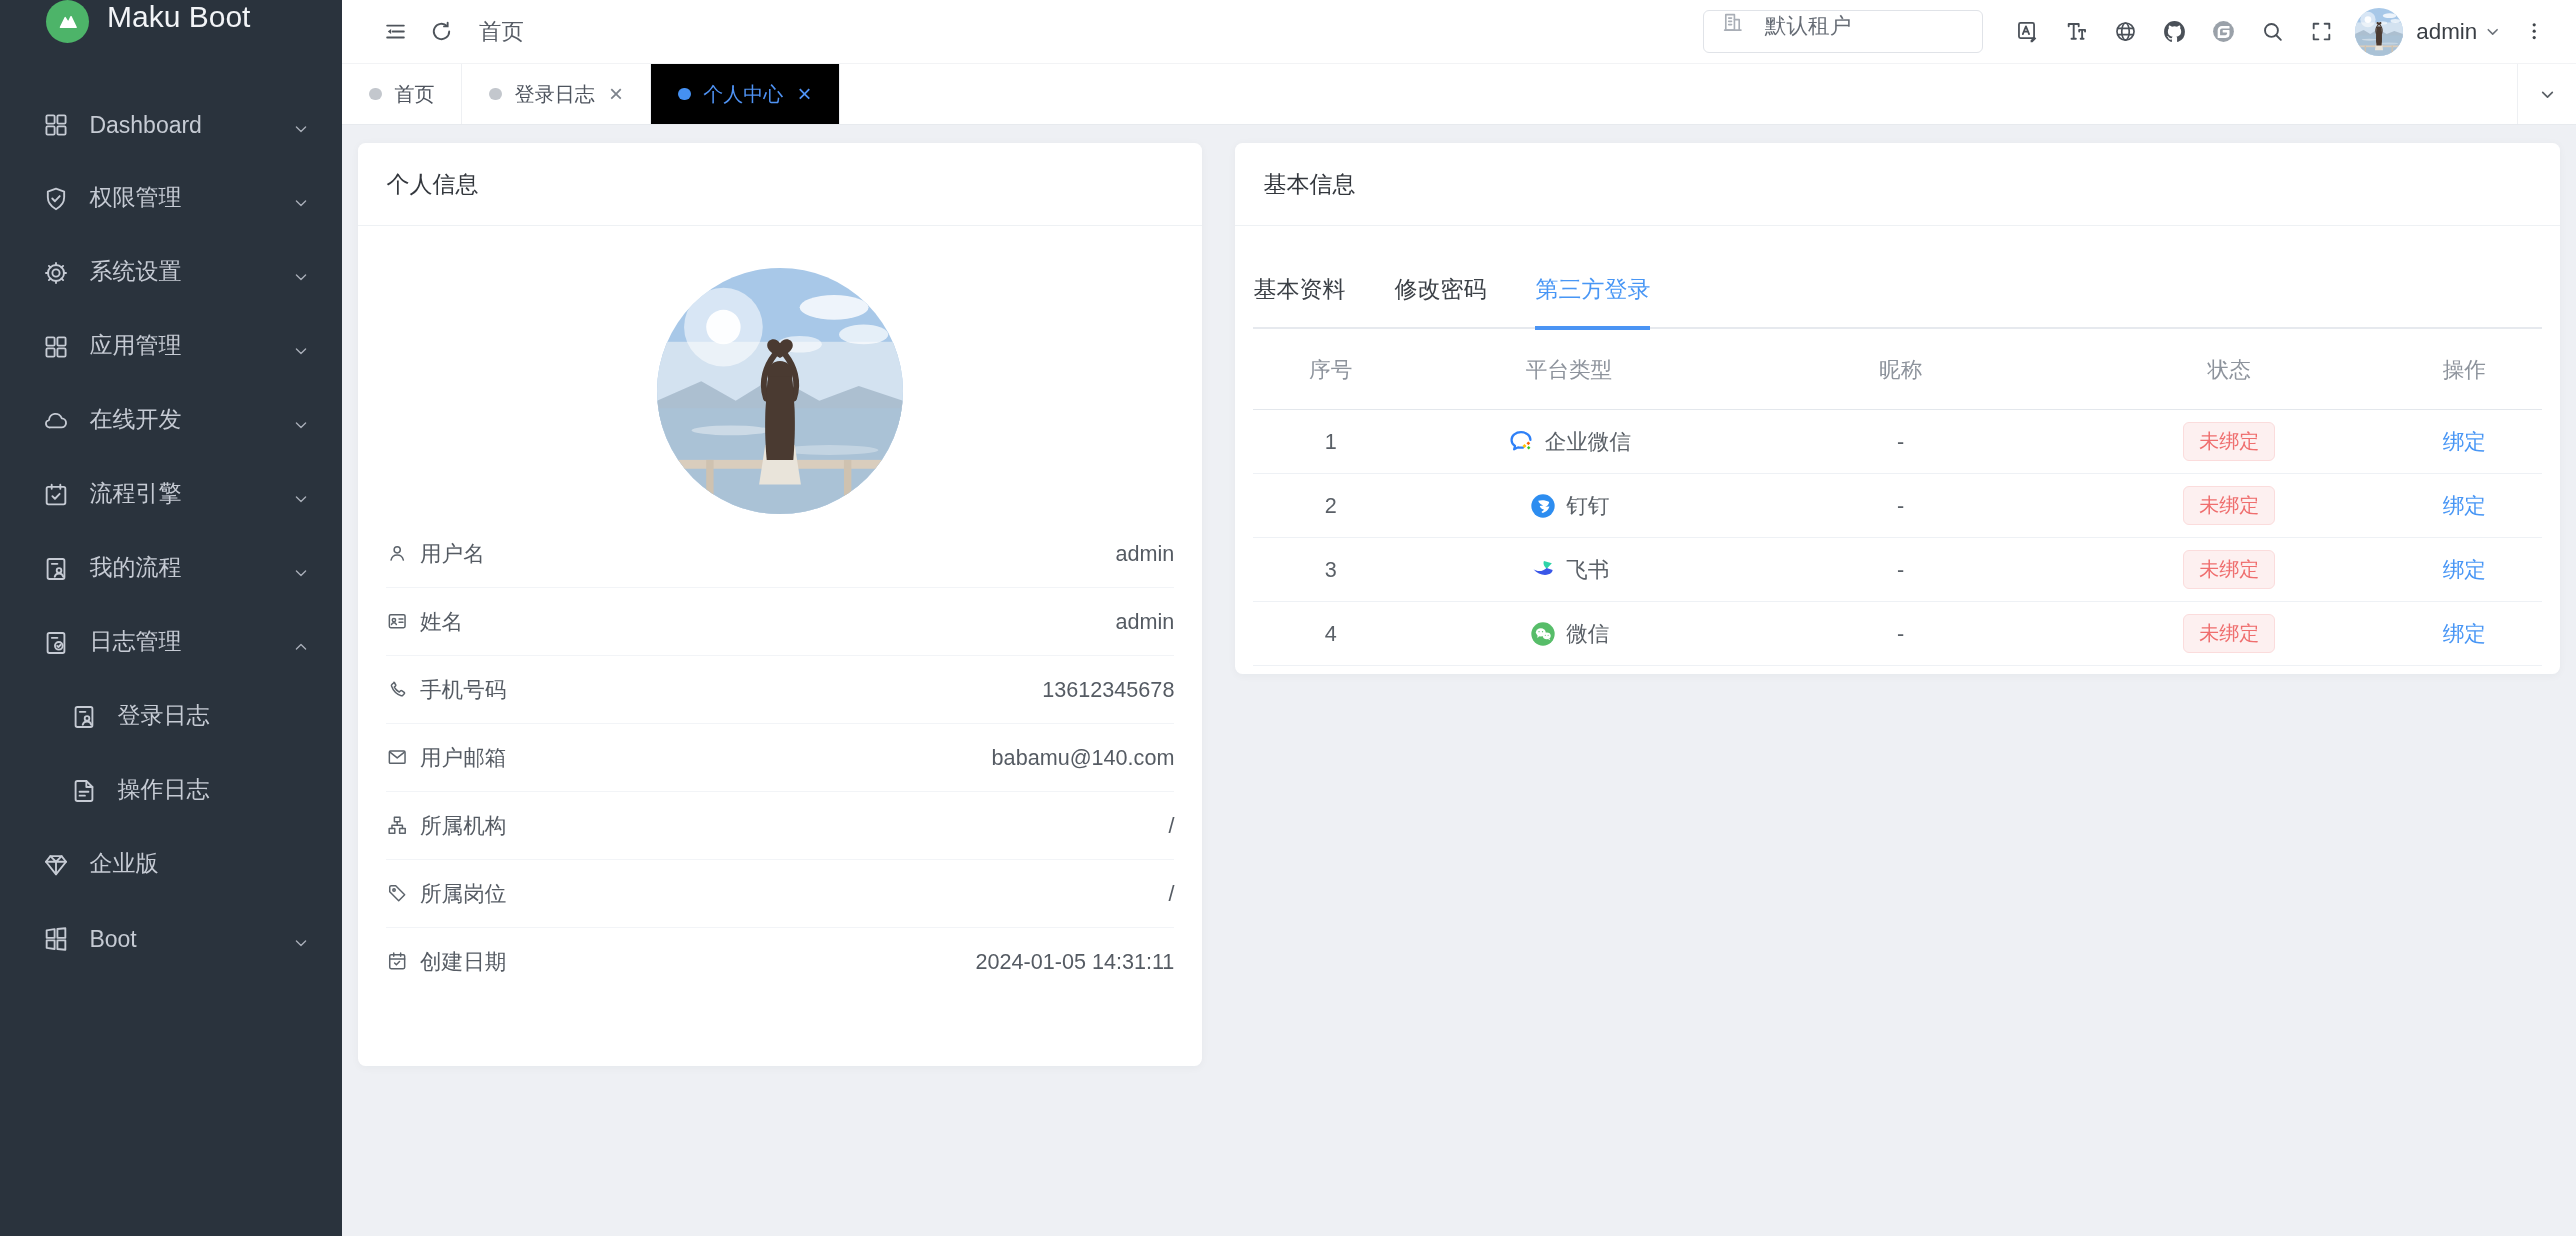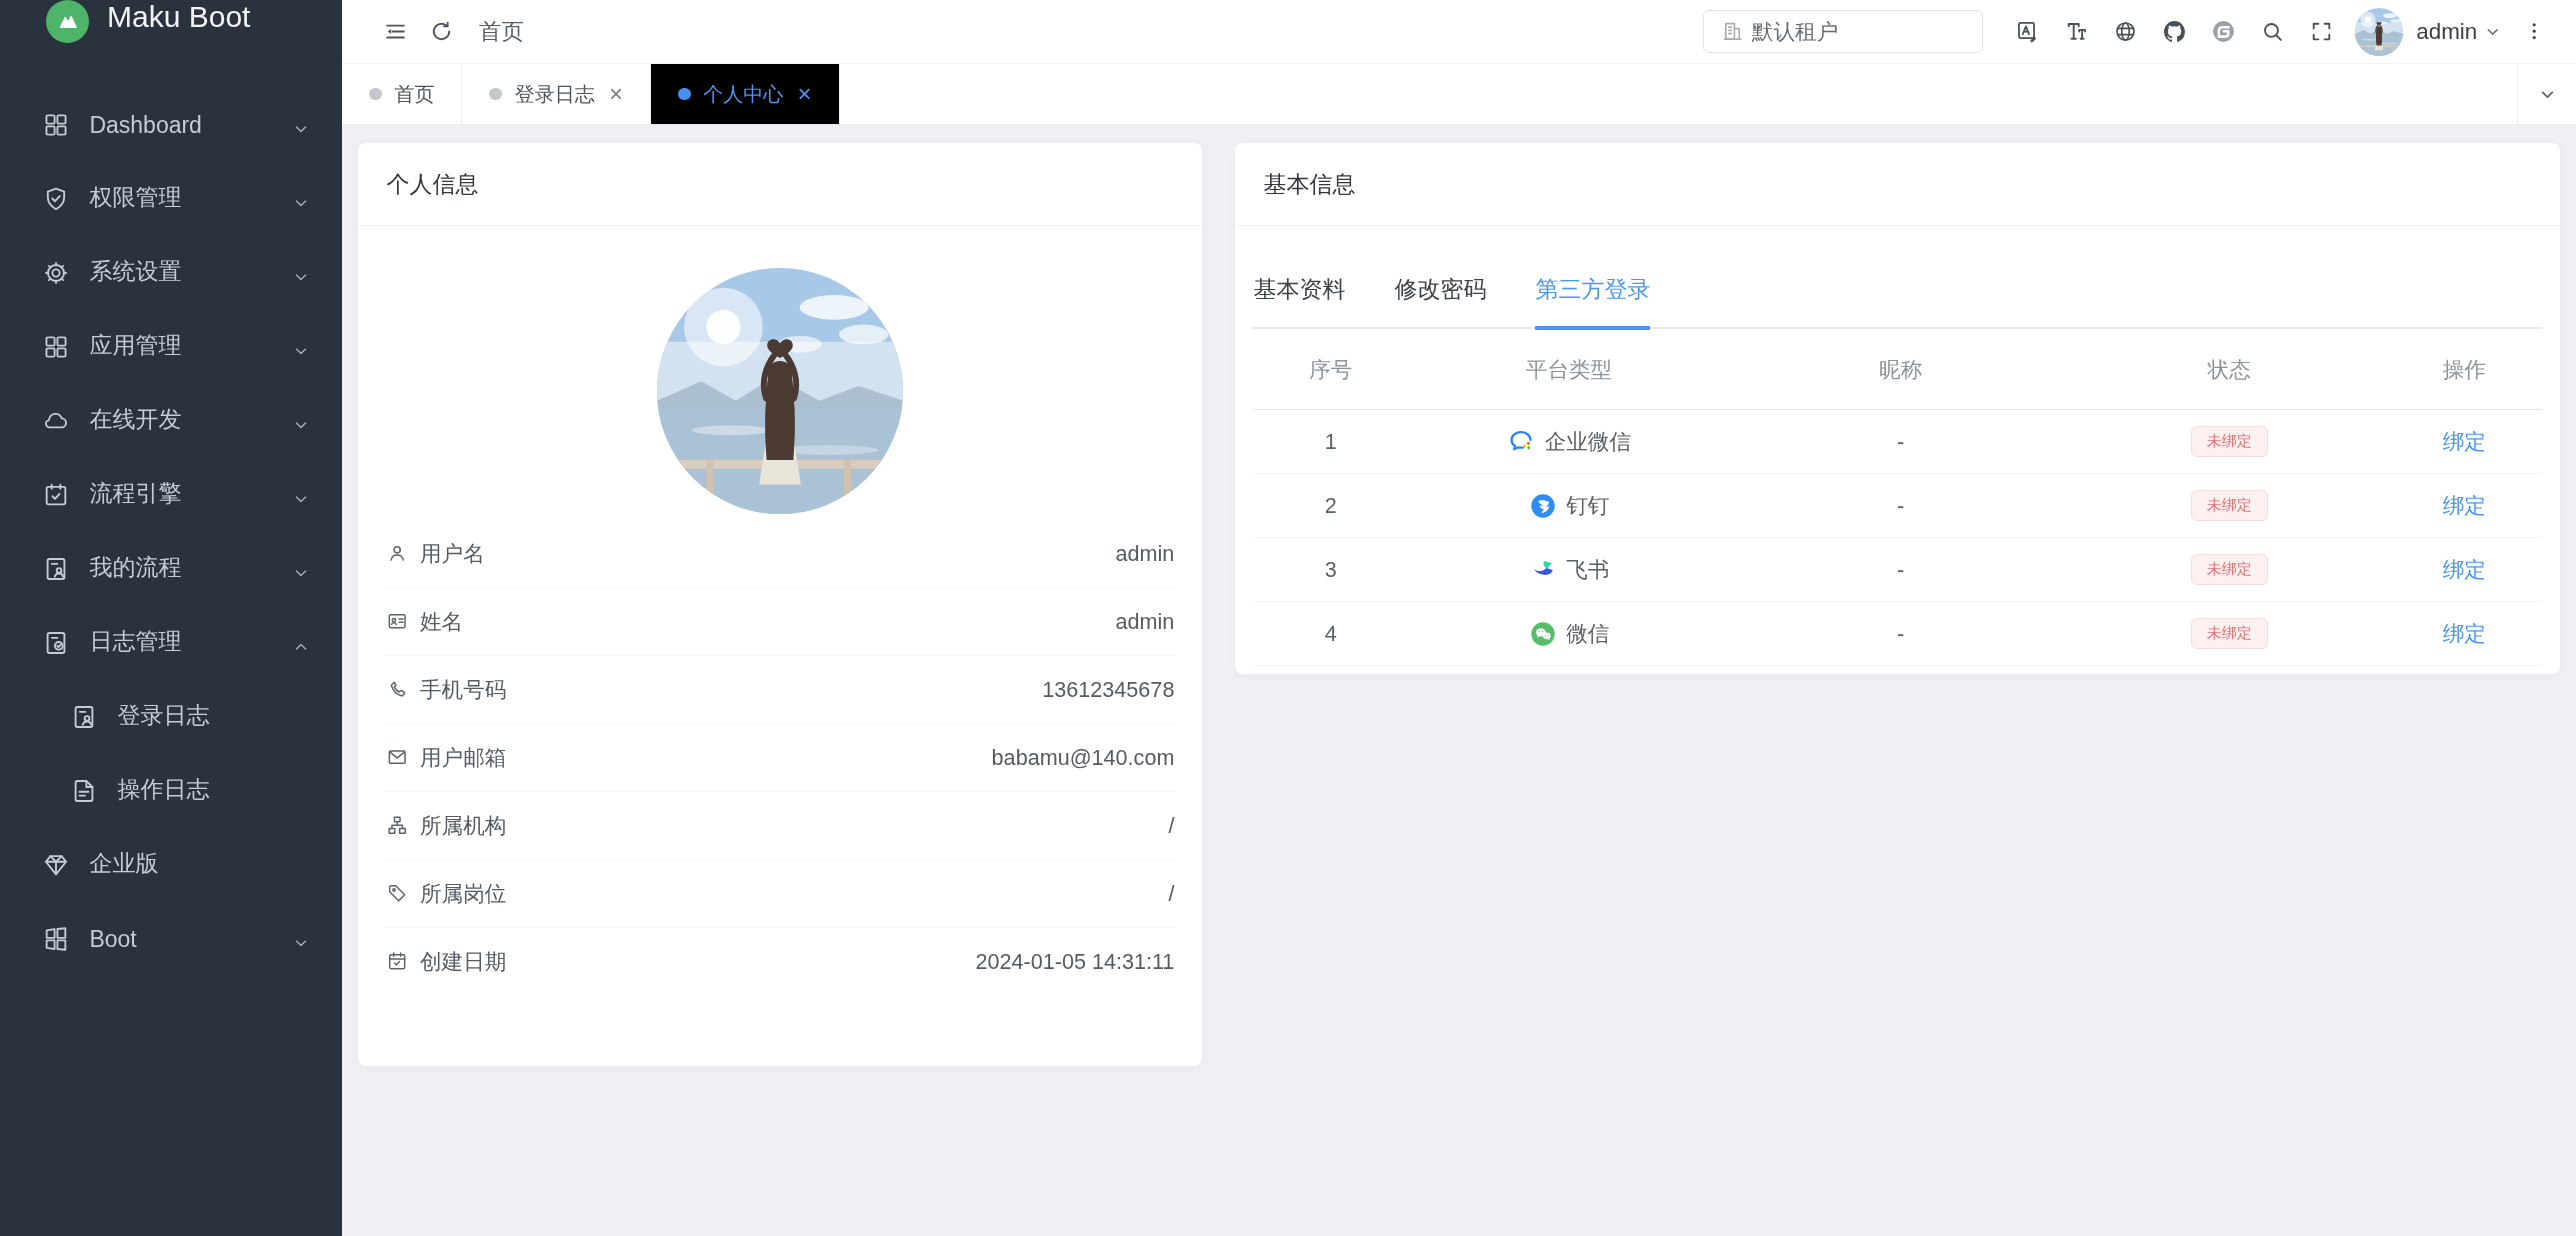--- a/index.html
+++ b/index.html
@@ -26,21 +26,21 @@
   .m-chevron svg{width:20px;height:20px;display:block}
 
   
   .main{flex:1;display:flex;flex-direction:column;min-width:0}
 
   .topbar{height:63px;background:#fff;display:flex;align-items:center;padding:0 22.4px 0 30px}
   .tb-btn{width:46px;height:46px;display:flex;align-items:center;justify-content:center;color:#4e545b;cursor:pointer}
   .tb-btn svg{width:25px;height:25px;display:block}
   .breadcrumb{font-size:22.4px;color:#575d66;margin-left:15px}
   .tb-right{margin-left:auto;display:flex;align-items:center}
-  .tenant{display:flex;align-items:center;gap:8px;width:280px;height:43px;border:1.5px solid #e0e3e8;border-radius:6px;
+  .tenant{display:flex;gap:21px;width:280px;height:43px;border:1.5px solid #e0e3e8;border-radius:6px;
     padding:0 16.4px;box-sizing:border-box;color:#666c75;font-size:21.6px;margin-right:19.4px;cursor:pointer}
   .tenant svg{width:23px;height:23px;color:#a9aeb6;flex:none}
   .tb-ic{width:49px;height:49px;display:flex;align-items:center;justify-content:center;color:#4a5058;cursor:pointer}
   .tb-ic svg{width:25px;height:25px;display:block}
   .avatar-sm{width:48px;height:48px;border-radius:50%;overflow:hidden;margin-left:9px;flex:none;cursor:pointer}
   .avatar-sm svg{width:100%;height:100%;display:block}
   .user-name{font-size:22.4px;color:#3a3f45;margin-left:13.4px;cursor:pointer}
   .caret{width:19.4px;height:19.4px;color:#6a7078;margin-left:6px;cursor:pointer}
   .caret svg{width:19.4px;height:19.4px;display:block}
   .kebab{width:39px;height:46px;display:flex;align-items:center;justify-content:center;color:#3f444a;margin-left:12px;cursor:pointer}
@@ -74,21 +74,21 @@
   .panel{flex:1;height:531px;min-width:0;box-sizing:border-box}
   .ptabs{display:flex;margin:48px 18px 0;border-bottom:2.2px solid #e6e9ee}
   .ptab{font-size:23px;color:#3c4147;padding-bottom:21px;margin-right:49px;border-bottom:4.5px solid transparent;margin-bottom:-3px;cursor:pointer}
   .ptab.active{color:#4896f5;border-bottom-color:#4a94f4}
   .table-wrap{margin:0 18px}
   table{width:100%;border-collapse:collapse}
   th{font-weight:400;font-size:21.6px;color:#8d939c;height:78px;border-bottom:1.5px solid #e3e7ec;text-align:center}
   td{height:61px;border-bottom:1.5px solid #eef1f5;text-align:center;font-size:21.6px;color:#5a6067}
   .pcell{display:flex;align-items:center;justify-content:center;gap:9.7px}
   .pcell svg{width:28px;height:28px;display:block}
-  .badge{display:inline-block;padding:5px 15px;background:#fdf0f0;border:1.5px solid #fbdcdc;border-radius:6px;color:#ef6e6e;font-size:15px}
+  .badge{display:inline-block;padding:5px 15px;background:#fdf0f0;border:1.5px solid #fbdcdc;border-radius:6px;color:#ef6e6e;font-size:20px}
   .link{color:#4896f5;cursor:pointer}
 </style>
 </head>
 <body>
 
 <div class="app">
 
   <aside class="sidebar">
     <div class="logo">
       <span class="logo-badge">

